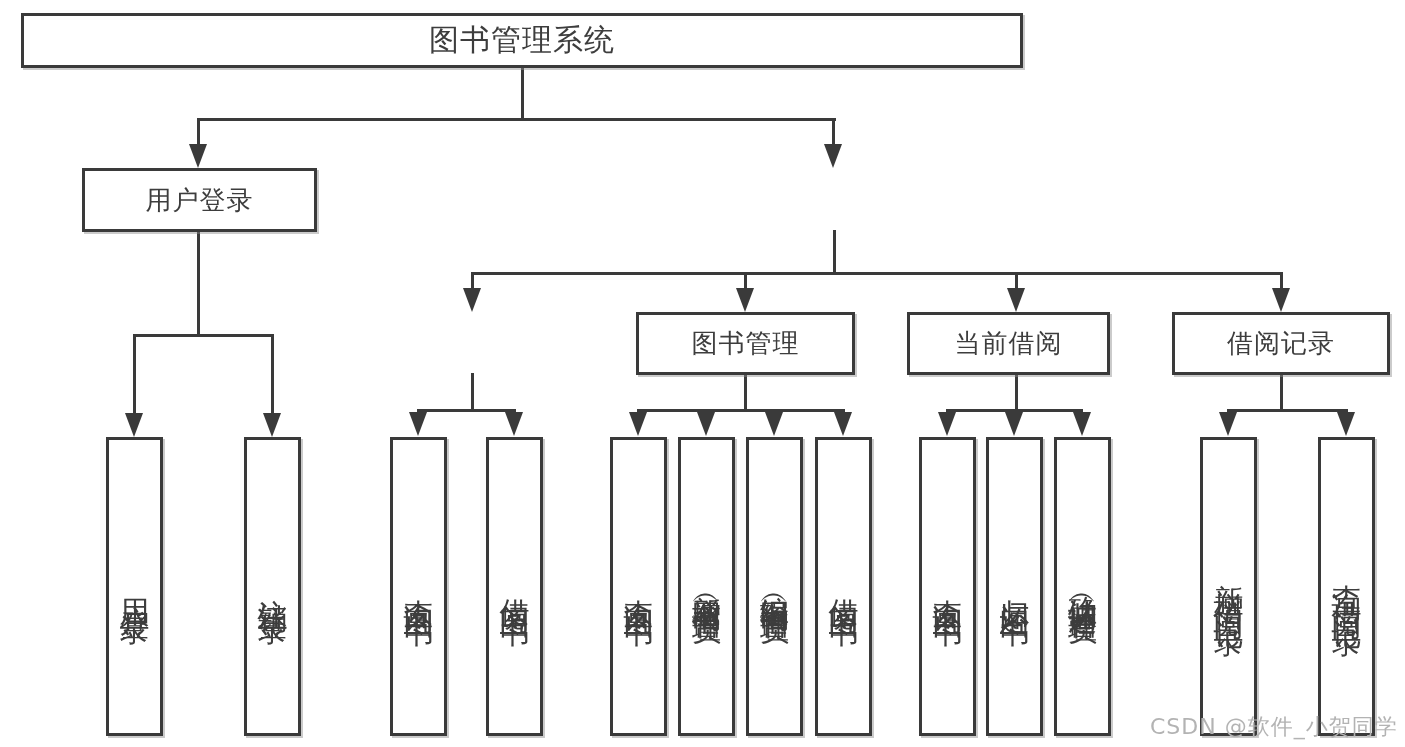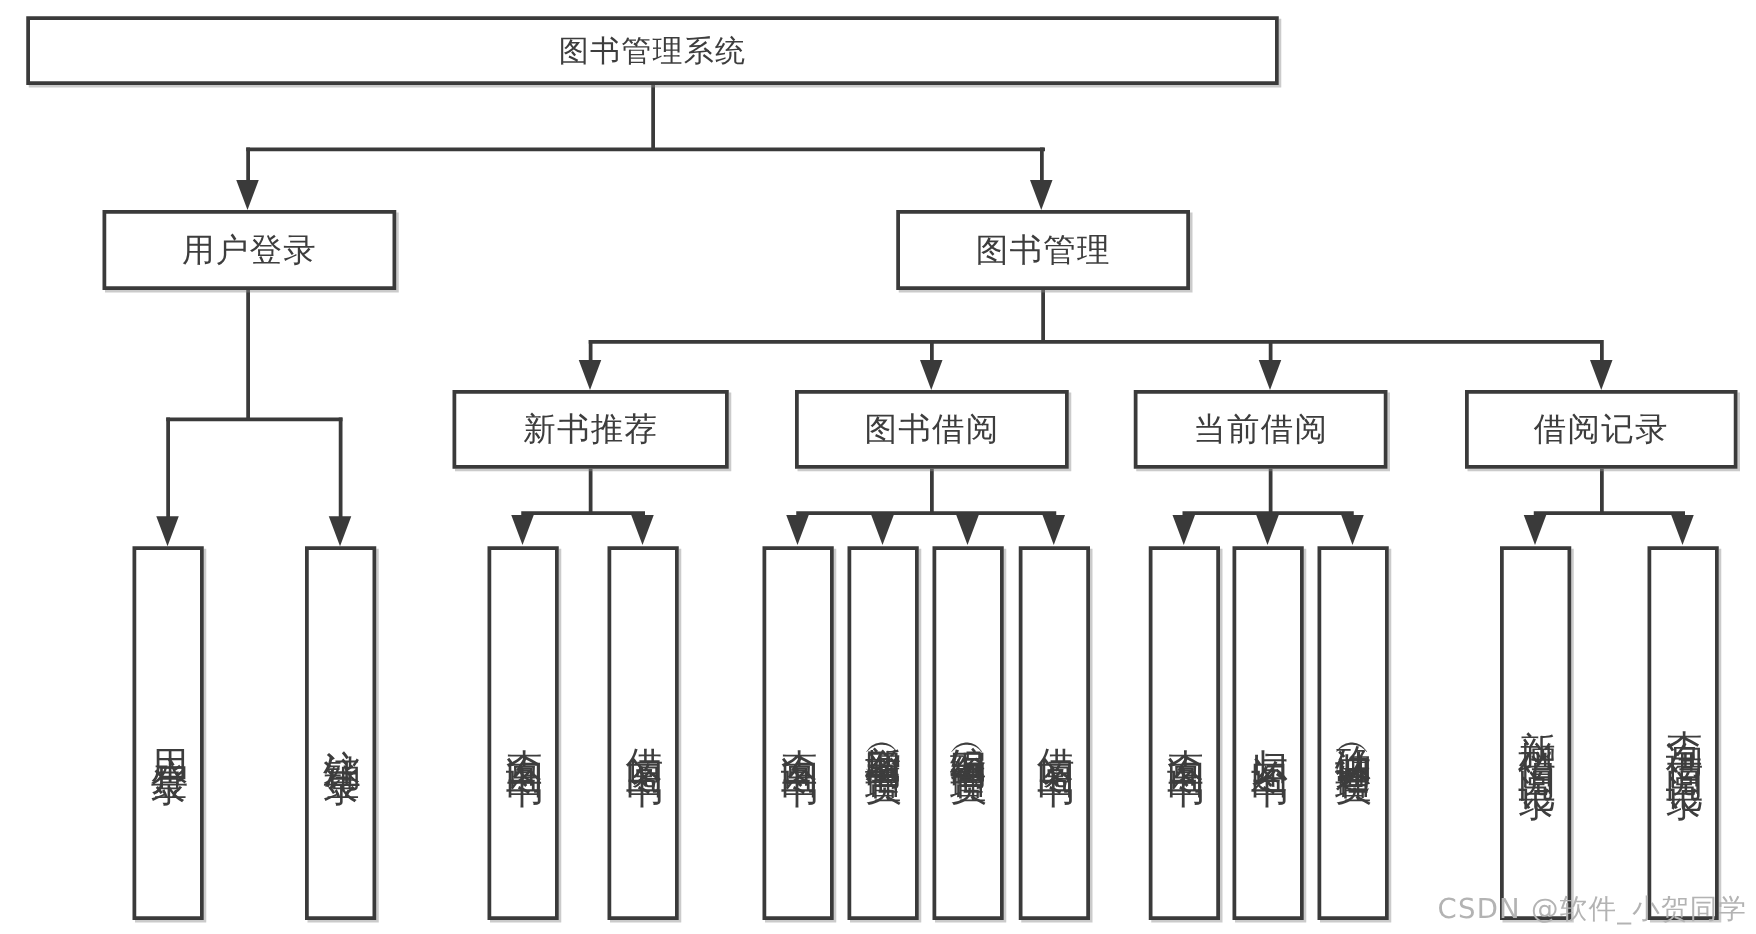--- a/index.html
+++ b/index.html
@@ -23,21 +23,21 @@
     background:#fff;
     border:3px solid var(--line);
     box-shadow:2px 2px 0 rgba(140,140,140,0.45);
     display:flex;align-items:center;justify-content:center;
     z-index:2;
   }
   .node.h span{
     font-size:26px;letter-spacing:1px;color:var(--text);
     white-space:nowrap;
   }
-  .node.root span{font-size:24px;text-align:right;}
+  .node.root span{font-size:30px;text-align:right;}
   .node.leaf span{
     writing-mode:vertical-rl;
     text-orientation:mixed;
     font-size:30px;letter-spacing:6px;color:var(--text);
     line-height:1;
   }
   .node.leaf.len6 span{letter-spacing:9px;}
   .node.leaf.len9 span{font-size:29px;letter-spacing:3px;}
   
   .vl,.hl{position:absolute;background:var(--line);z-index:1;}
@@ -109,29 +109,23 @@
   <div class="arrow" style="left:1219px;top:412px"></div>
   <div class="arrow" style="left:1337px;top:412px"></div>
 
   <div class="node h root" style="left:21px;top:13px;width:1002px;height:55px">
     <span>图书管理系统</span>
   </div>
 
   <div class="node h" style="left:82px;top:168px;width:235px;height:64px">
     <span>用户登录</span>
   </div>
-  <div class="node h" style="left:717px;top:168px;width:235px;height:64px">
+
+  <div class="node h" style="left:636px;top:312px;width:219px;height:63px">
     <span>图书管理</span>
-  </div>
-
-  <div class="node h" style="left:362px;top:312px;width:221px;height:63px">
-    <span>新书推荐</span>
-  </div>
-  <div class="node h" style="left:636px;top:312px;width:219px;height:63px">
-    <span>图书借阅</span>
   </div>
   <div class="node h" style="left:907px;top:312px;width:203px;height:63px">
     <span>当前借阅</span>
   </div>
   <div class="node h" style="left:1172px;top:312px;width:218px;height:63px">
     <span>借阅记录</span>
   </div>
 
   <div class="node leaf" style="left:106px;top:437px;width:57px;height:299px">
     <span>用户登录</span>

